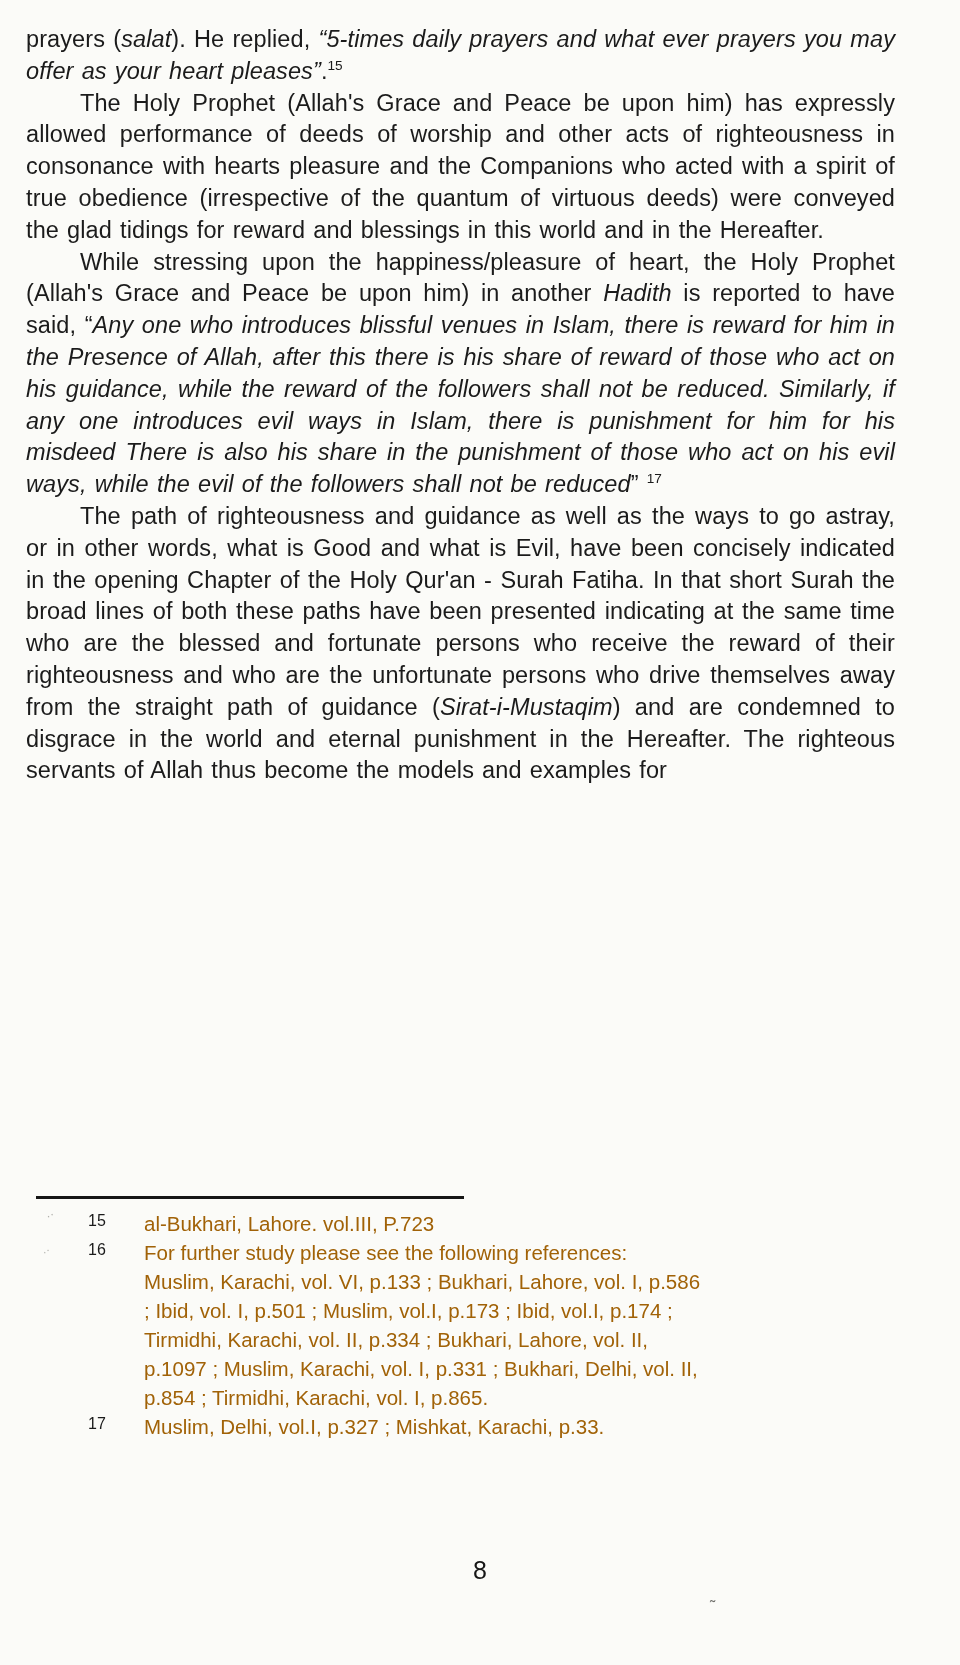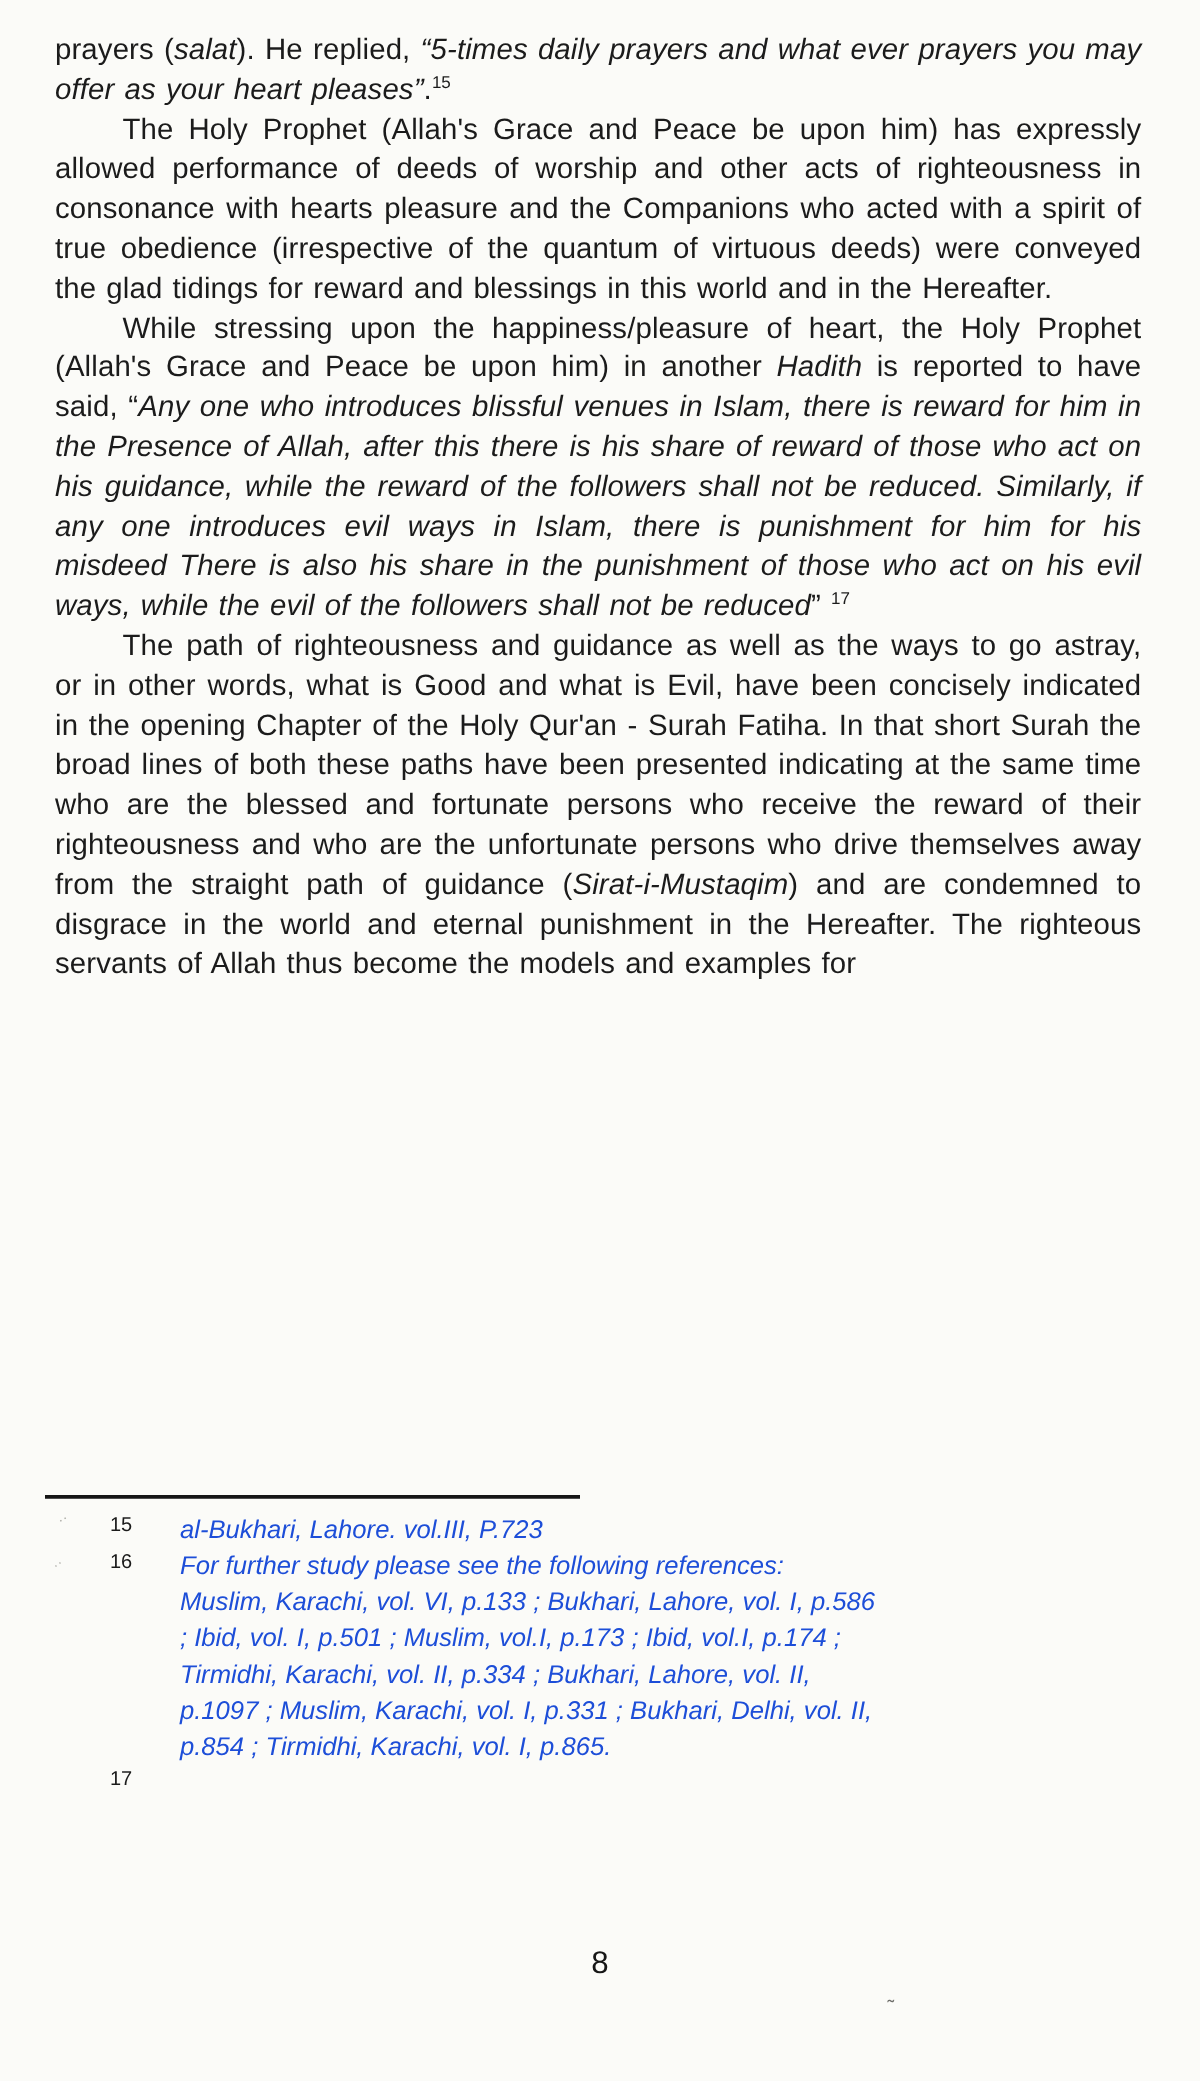--- a/index.html
+++ b/index.html
@@ -13,21 +13,21 @@
     width: 960px;
     height: 1665px;
     margin: 0 auto;
     background: #fbfbf8;
     color: #1b1b1b;
     overflow: hidden;
   }
   .body-text {
     position: absolute;
     top: 24px;
-    left: 44px;
+    left: 26px;
     width: 869px;
     font-size: 23.5px;
     line-height: 31.8px;
     text-align: justify;
     letter-spacing: 0.1px;
     word-spacing: 1.5px;
   }
   .para { margin: 0; text-indent: 54px; }
   .para.first { text-indent: 0; }
   .it { font-style: italic; }
@@ -58,22 +58,21 @@
     margin-left: 52px;
     font-size: 16px;
     padding-top: 3px;
     color: #1b1b1b;
   }
   .fn-text {
     flex: 1;
     font-size: 20.5px;
     line-height: 29px;
     white-space: pre-line;
-    color: #1d4ed8;
-    font-style: italic;
+    color: #a16207;
   }
   .page-number {
     position: absolute;
     top: 1556px;
     left: 0;
     right: 0;
     text-align: center;
     font-size: 25px;
     color: #161616;
   }
@@ -108,20 +107,21 @@
       <span class="fn-text">For further study please see the following references:
 Muslim, Karachi, vol. VI, p.133 ; Bukhari, Lahore, vol. I, p.586
 ; Ibid, vol. I, p.501 ; Muslim, vol.I, p.173 ; Ibid, vol.I, p.174 ;
 Tirmidhi, Karachi, vol. II, p.334 ; Bukhari, Lahore, vol. II,
 p.1097 ; Muslim, Karachi, vol. I, p.331 ; Bukhari, Delhi, vol. II,
 p.854 ; Tirmidhi, Karachi, vol. I, p.865.</span>
     </div>
 
     <div class="fn-row">
       <span class="fn-num">17</span>
+      <span class="fn-text">Muslim, Delhi, vol.I, p.327 ; Mishkat, Karachi, p.33.</span>
     </div>
   </div>
 
   <div class="page-number">8</div>
 
   <span class="artifact a1">··</span>
   <span class="artifact a2">··</span>
   <span class="artifact a3">˜</span>
 
 </div>

